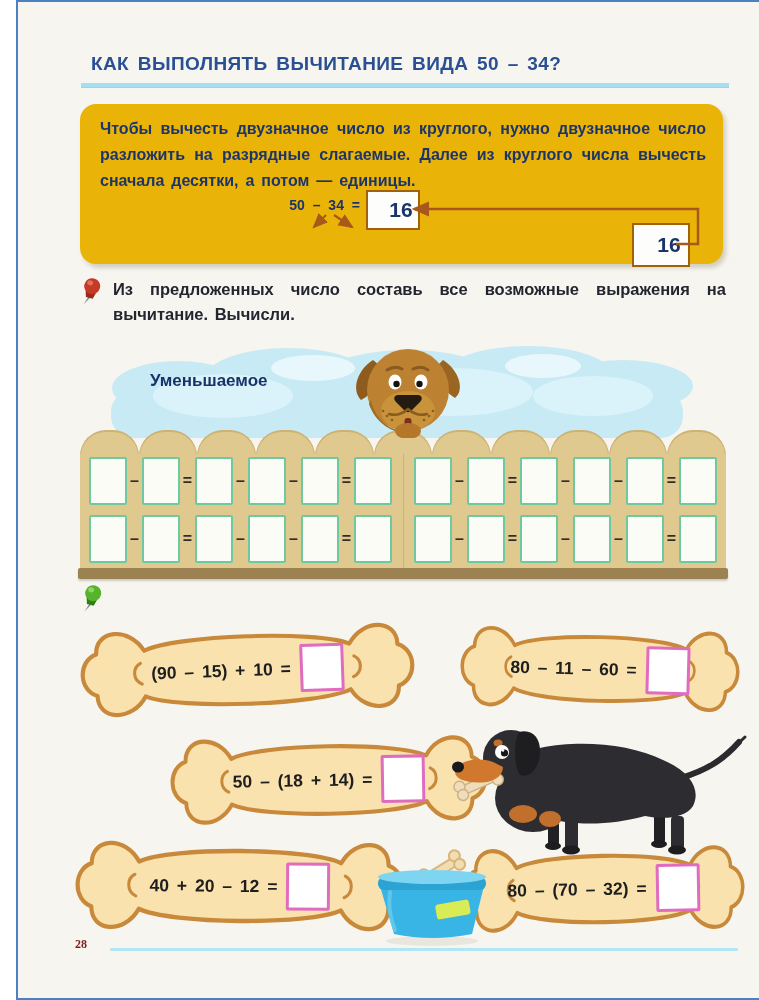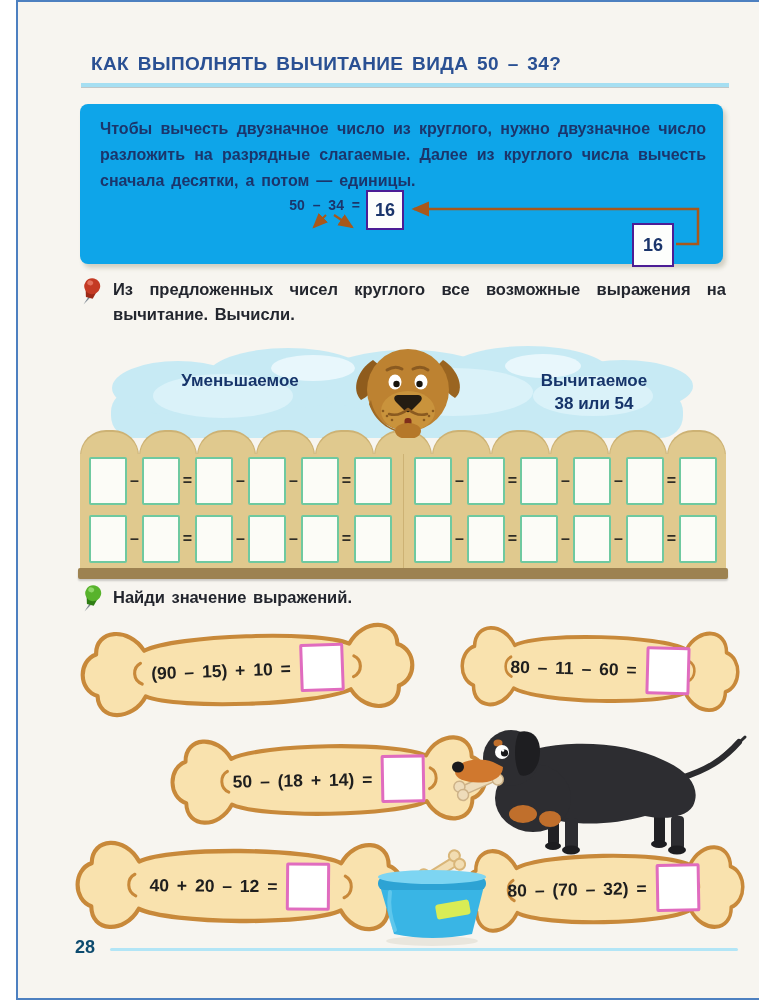--- a/index.html
+++ b/index.html
@@ -3,43 +3,43 @@
 <meta charset="utf-8">
 <style>
   html,body{margin:0;padding:0;background:#fff;}
   .page{position:relative;width:759px;height:1000px;background:#f7f5f0;overflow:hidden;
         font-family:"Liberation Sans",sans-serif;border:2px solid #4d80c0;box-sizing:border-box;margin-left:16px;}
   .page-title{position:absolute;left:73px;top:51px;font-size:19px;font-weight:bold;color:#2a5093;
         letter-spacing:.4px;word-spacing:3px;white-space:nowrap;}
   .title-rule{position:absolute;left:63px;top:81px;width:648px;height:4px;background:#a6dff2;
         box-shadow:0 1px 0 rgba(110,130,140,.4);}
   
-  .rule-box{position:absolute;left:62px;top:102px;width:643px;height:160px;background:#0ea5e9;
-        border-radius:8px;box-shadow:3px 4px 4px rgba(100,95,60,.25);text-decoration:underline;}
+  .rule-box{position:absolute;left:62px;top:102px;width:643px;height:160px;background:#eab308;
+        border-radius:16px;box-shadow:3px 4px 4px rgba(100,95,60,.25);text-decoration:underline;}
   .rule-text{position:absolute;left:20px;right:17px;top:12px;margin:0;font-size:16px;line-height:26px;
         font-weight:bold;color:#1b356b;text-align:justify;word-spacing:2.5px;}
   .rule-eq{position:absolute;font-size:14px;font-weight:bold;color:#1b356b;word-spacing:4px;white-space:nowrap;}
   #eq1-text{right:363px;top:93px;}
   #eq2-text{right:97px;top:127px;}
   .eq-answer{position:absolute;display:flex;align-items:center;justify-content:center;background:#fdfefc;
-        border:2px solid #4c1d95;font-size:18px;font-weight:bold;color:#1b356b;}
+        border:2px solid #a16207;font-size:21px;font-weight:bold;color:#1b356b;padding-left:16px;}
   #eq1-answer{left:286px;top:86px;width:34px;height:36px;}
   #eq2-answer{left:552px;top:119px;width:38px;height:40px;}
   .rule-arrows{position:absolute;inset:0;width:643px;height:160px;pointer-events:none;}
   
   .task-text{position:absolute;margin:0;font-size:16.5px;font-weight:bold;color:#23262e;
         line-height:25px;text-align:justify;word-spacing:2px;}
   #task1-text{left:95px;top:275px;width:613px;}
   #task2-text{left:95px;top:583px;width:420px;text-align:left;}
   .pushpin{position:absolute;width:26px;height:30px;}
   #pin1{left:60px;top:275px;}
   #pin2{left:61px;top:582px;}
   
   .cloud{position:absolute;left:85px;top:336px;width:595px;height:100px;z-index:1;}
-  .operand-label{position:absolute;width:180px;text-align:center;font-size:17px;font-weight:bold;
+  .operand-label{position:absolute;width:180px;text-align:left;font-size:17px;font-weight:bold;
         color:#16346a;line-height:23px;z-index:2;}
   #minuend{left:132px;top:367px;}
   #subtrahend{left:486px;top:367px;}
   .dog-head{position:absolute;left:331px;top:336px;width:118px;height:100px;z-index:4;}
   
   .fence{position:absolute;left:62px;top:428px;width:646px;height:150px;z-index:2;}
   .fence-humps{position:absolute;top:0;left:0;right:0;height:26px;display:flex;}
   .fence-hump{flex:1;background:#e0c98e;border-top:2px solid #cdb274;border-left:1px solid #cdb274;
         border-right:1px solid #cdb274;border-radius:30px 30px 0 0;box-sizing:border-box;}
   .fence-body{position:absolute;top:24px;left:0;right:0;height:114px;background:#e0c98e;}
@@ -58,21 +58,21 @@
   .bone-expr{font-size:17.5px;font-weight:bold;color:#1e1e1e;word-spacing:3px;white-space:nowrap;}
   .bone-answer{width:38px;height:42px;background:#fff;border:3px solid #e06cbf;border-radius:2px;}
   #bone-1{left:62px;top:614px;width:335px;height:108px;transform:rotate(-2deg);}
   #bone-2{left:442px;top:616px;width:280px;height:102px;transform:rotate(1.5deg);}
   #bone-3{left:152px;top:724px;width:318px;height:108px;transform:rotate(-1deg);}
   #bone-4{left:57px;top:828px;width:330px;height:112px;transform:rotate(.5deg);}
   #bone-5{left:444px;top:834px;width:283px;height:106px;transform:rotate(-1deg);}
   .dachshund{position:absolute;left:430px;top:714px;width:302px;height:140px;z-index:3;}
   .dog-bowl{position:absolute;left:356px;top:842px;width:116px;height:104px;}
   
-  .page-num{position:absolute;left:57px;top:935px;font-size:18px;font-weight:bold;color:#0c4a6e;}
+  .page-num{position:absolute;left:57px;top:935px;font-size:12px;font-weight:bold;color:#7f1d1d;font-family:Liberation Serif, serif;}
   .page-rule{position:absolute;left:92px;top:946px;width:628px;height:3px;background:#b2e5f6;border-radius:2px;}
 </style>
 </head>
 <body>
 
 <div class="page">
 
   <div class="page-title">КАК ВЫПОЛНЯТЬ ВЫЧИТАНИЕ ВИДА 50 – 34?</div>
   <div class="title-rule"></div>
 
@@ -94,42 +94,38 @@
   </div>
 
   <svg class="pushpin" id="pin1" viewBox="0 0 26 30">
     <g transform="rotate(14 13 14)">
       <path d="M12,20 L9,29 L13.5,21 Z" fill="#7d8791"></path>
       <path d="M7.5,14 L18.5,14 L16.5,21 L9.5,21 Z" fill="#9c2917"></path>
       <ellipse cx="13" cy="9" rx="8" ry="8" fill="#c43a24"></ellipse>
       <ellipse cx="10.3" cy="6.3" rx="3" ry="2.4" fill="#e2705c"></ellipse>
     </g>
   </svg>
-  <p class="task-text" id="task1-text">Из предложенных чисел круглого все возможные выражения на вычитание. Вычисли.</p>
+  <p class="task-text" id="task1-text">Из предложенных число составь все возможные выражения на вычитание. Вычисли.</p>
 
   <svg class="cloud" viewBox="0 0 595 100" preserveAspectRatio="none">
     <rect x="8" y="52" width="572" height="48" rx="22" fill="#c7eaf4"></rect>
     <ellipse cx="75" cy="50" rx="66" ry="27" fill="#c7eaf4"></ellipse>
     <ellipse cx="185" cy="40" rx="82" ry="30" fill="#c7eaf4"></ellipse>
     <ellipse cx="305" cy="44" rx="92" ry="32" fill="#c7eaf4"></ellipse>
     <ellipse cx="425" cy="38" rx="85" ry="30" fill="#c7eaf4"></ellipse>
     <ellipse cx="520" cy="48" rx="70" ry="26" fill="#c7eaf4"></ellipse>
     <ellipse cx="120" cy="58" rx="70" ry="22" fill="#daf2f9"></ellipse>
     <ellipse cx="350" cy="54" rx="80" ry="24" fill="#daf2f9"></ellipse>
     <ellipse cx="490" cy="58" rx="60" ry="20" fill="#daf2f9"></ellipse>
     <ellipse cx="210" cy="30" rx="42" ry="13" fill="#e8f7fc"></ellipse>
     <ellipse cx="440" cy="28" rx="38" ry="12" fill="#e8f7fc"></ellipse>
   </svg>
 
   <div class="operand-label" id="minuend">
     <div>Уменьшаемое</div>
-  </div>
-  <div class="operand-label" id="subtrahend">
-    <div>Вычитаемое</div>
-    <div>38 или 54</div>
   </div>
 
   <svg class="dog-head" viewBox="0 0 118 100">
     <path d="M24,22 C8,32 2,52 12,62 C24,56 30,44 36,32 Z" fill="#8f5c1d"></path>
     <path d="M94,22 C110,32 116,52 106,60 C96,54 88,42 84,32 Z" fill="#9a6521"></path>
     <circle cx="59" cy="52" r="41" fill="#bd8231"></circle>
     <path d="M22,62 C26,84 46,96 64,94 C44,98 26,84 20,66 Z" fill="#a06a24"></path>
     <ellipse cx="59" cy="73" rx="27" ry="20" fill="#c9933c"></ellipse>
     <path d="M38,32 q8,-5 15,-1" stroke="#8a5a20" stroke-width="3" fill="none" stroke-linecap="round"></path>
     <path d="M64,31 q8,-4 15,1" stroke="#8a5a20" stroke-width="3" fill="none" stroke-linecap="round"></path>
@@ -227,21 +223,20 @@
   </div>
 
   <svg class="pushpin" id="pin2" viewBox="0 0 26 30">
     <g transform="rotate(14 13 14)">
       <path d="M12,20 L9,29 L13.5,21 Z" fill="#7d8791"></path>
       <path d="M7.5,14 L18.5,14 L16.5,21 L9.5,21 Z" fill="#2f7d15"></path>
       <ellipse cx="13" cy="9" rx="8" ry="8" fill="#58b32c"></ellipse>
       <ellipse cx="10.3" cy="6.3" rx="3" ry="2.4" fill="#8ed668"></ellipse>
     </g>
   </svg>
-  <p class="task-text" id="task2-text">Найди значение выражений.</p>
 
   <div class="bone" id="bone-1">
     <svg class="bone-shape" viewBox="0 0 320 104" preserveAspectRatio="none">
       <path d="M62,30 C48,6 16,8 16,32 C-2,38 -2,66 16,72 C16,96 48,98 62,74 C92,88 228,88 258,74 C272,98 304,96 304,72 C322,66 322,38 304,32 C304,8 272,6 258,30 C228,16 92,16 62,30 Z" fill="#f9e2ae" stroke="#c8893a" stroke-width="4" stroke-linejoin="round"></path>
       <path d="M58,42 C50,46 50,58 59,62" fill="none" stroke="#c8893a" stroke-width="3" stroke-linecap="round"></path>
       <path d="M262,42 C270,46 270,58 261,62" fill="none" stroke="#c8893a" stroke-width="3" stroke-linecap="round"></path>
     </svg>
     <div class="bone-content">
       <span class="bone-expr">(90 – 15) + 10 =</span>
       <span class="bone-answer"></span>

